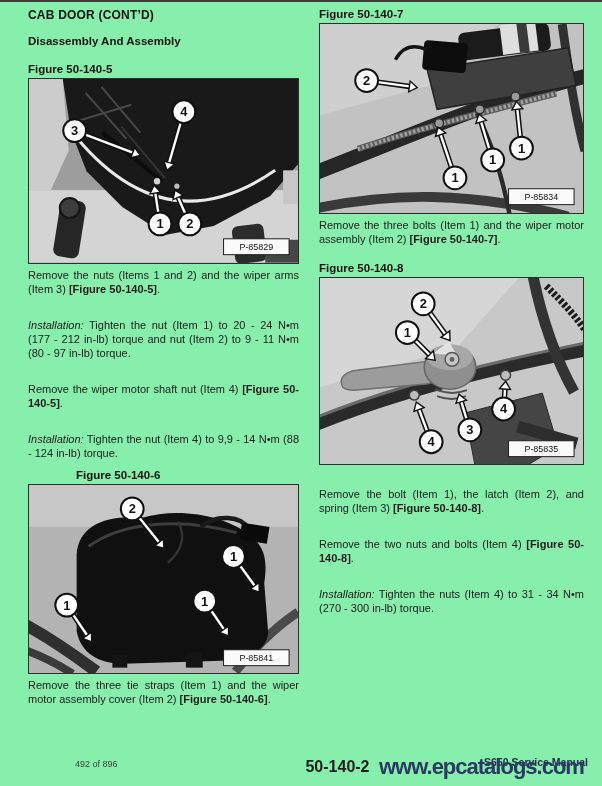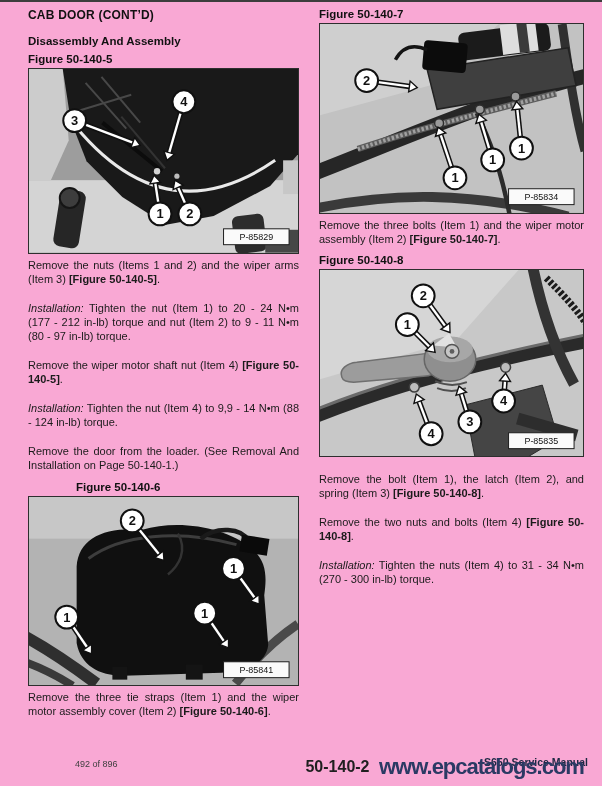--- a/index.html
+++ b/index.html
@@ -2,40 +2,40 @@
 <html><head>
 <meta charset="utf-8">
 <style>
   * { margin:0; padding:0; box-sizing:border-box; }
   html,body { background:#ffffff; }
   body {
     width:602px; height:786px;
     font-family:"Liberation Sans", sans-serif;
     position:relative; overflow:hidden;
   }
-  .page { position:absolute; inset:0; background:#f9a8d4; }
+  .page { position:absolute; inset:0; background:#86efac; }
   .topline { position:absolute; top:0; left:0; width:602px; height:2px; background:#3d3d3d; }
 
   .col { position:absolute; top:6px; }
   .col-left  { left:28px;  width:271px; }
   .col-right { left:319px; width:265px; }
 
   .doc-title { font-size:12px;   font-weight:bold; color:#111; margin-top:2px;  letter-spacing:.2px; }
   .doc-sub   { font-size:11.5px; font-weight:bold; color:#111; margin-top:13px; }
-  .fig-title { font-size:11.5px; font-weight:bold; color:#111; margin-top:6px; }
+  .fig-title { font-size:11.5px; font-weight:bold; color:#111; margin-top:16px; }
   .fig-title.first { margin-top:2px; }
   .fig-title.after-para { margin-top:9px;padding-left:48px; }
-  .fig-title.after-para-r { margin-top:8px; }
+  .fig-title.after-para-r { margin-top:16px; }
 
   .photo { margin-top:3px; border:1px solid #2e2e2e; line-height:0; background:#b5b5b5; }
   .photo svg { width:100%; height:auto; display:block; }
   .plate { fill:#fafafa; stroke:#1d1d1d; stroke-width:1; }
   .plate-text { font-size:9px; fill:#111; text-anchor:middle; font-family:"Liberation Sans", sans-serif; }
 
-  .para { font-size:11px; line-height:14px; color:#1b1b1b; text-align:justify; margin-top:15px; }
+  .para { font-size:11px; line-height:14px; color:#1b1b1b; text-align:justify; margin-top:22px; }
   .para.after-photo { margin-top:4px; }
   .para .b { font-weight:bold; }
   .para .i { font-style:italic; }
 
   .footer-left   { position:absolute; left:75px; top:759px; font-size:9px; color:#3f3f3f; }
   .footer-center { position:absolute; left:0; top:758px; width:579px; text-align:center;
                    font-size:16px; font-weight:bold; color:#1f1f1f;margin-left:48px; }
   .footer-right  { position:absolute; right:14px; top:756px; font-size:10.5px; font-weight:bold; color:#1d2742;padding-left:40px; }
   .watermark     { position:absolute; left:379px; top:754px; z-index:3;
                    font-family:Liberation Sans, sans-serif; font-size:22px; font-weight:bold;
@@ -109,21 +109,20 @@
           <rect class="plate" x="196" y="161" width="66" height="16"></rect>
           <text class="plate-text" x="229" y="172.5">P-85829</text>
         </g>
       </svg>
     </div>
 
     <div class="para after-photo"><span>Remove the nuts (Items 1 and 2) and the wiper arms (Item 3) </span><span class="b">[Figure 50-140-5]</span><span>.</span></div>
     <div class="para"><span class="i">Installation:</span><span> Tighten the nut (Item 1) to 20 - 24 N•m (177 - 212 in-lb) torque and nut (Item 2) to 9 - 11 N•m (80 - 97 in-lb) torque.</span></div>
     <div class="para"><span>Remove the wiper motor shaft nut (Item 4) </span><span class="b">[Figure 50-140-5]</span><span>.</span></div>
     <div class="para"><span class="i">Installation:</span><span> Tighten the nut (Item 4) to 9,9 - 14 N•m (88 - 124 in-lb) torque.</span></div>
-    <div class="para"><span>Remove the door from the loader. (See Removal And Installation on Page 50-140-1.)</span></div>
 
     <div class="fig-title after-para">Figure 50-140-6</div>
     <div class="photo">
       <svg viewBox="0 0 271 190">
         <rect width="271" height="190" fill="#b3b3b3"></rect>
         <rect width="271" height="42" fill="#c7c7c7"></rect>
         <path d="M -5,140 Q 28,158 68,188" stroke="#2f2f2f" stroke-width="12" fill="none"></path>
         <path d="M -5,166 Q 18,174 44,190" stroke="#3a3a3a" stroke-width="8" fill="none"></path>
         <path d="M 271,128 Q 238,150 208,188" stroke="#4a4a4a" stroke-width="9" fill="none"></path>
         <path d="M 48,70 C 50,42 75,30 114,33 C 150,22 199,30 224,52 C 241,65 239,84 237,99 L 241,149 C 239,167 221,175 194,177 L 95,180 C 70,180 52,169 48,147 Z" fill="#101010"></path>

